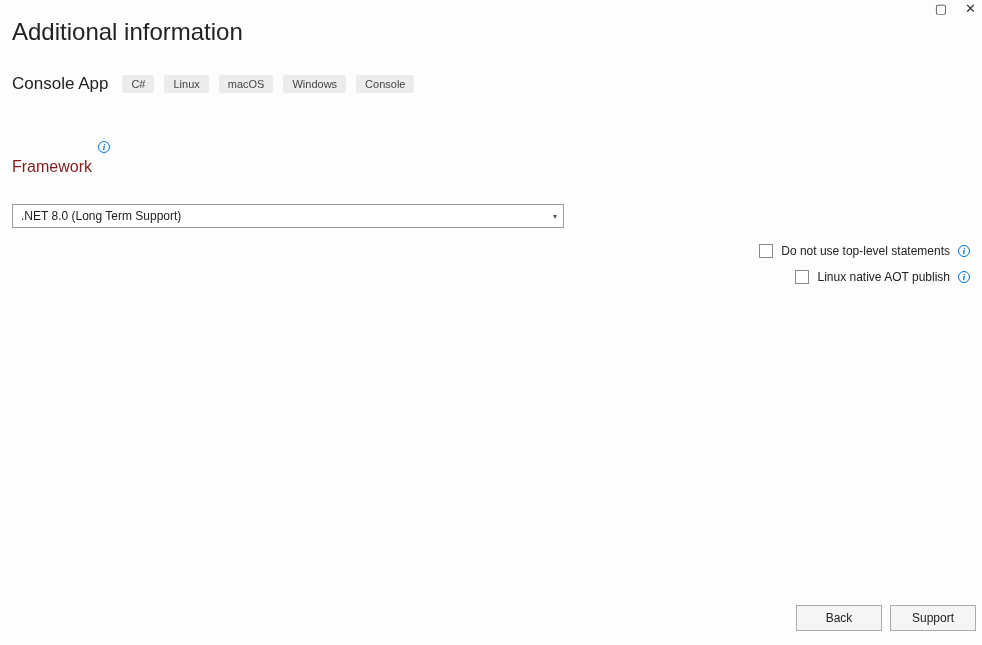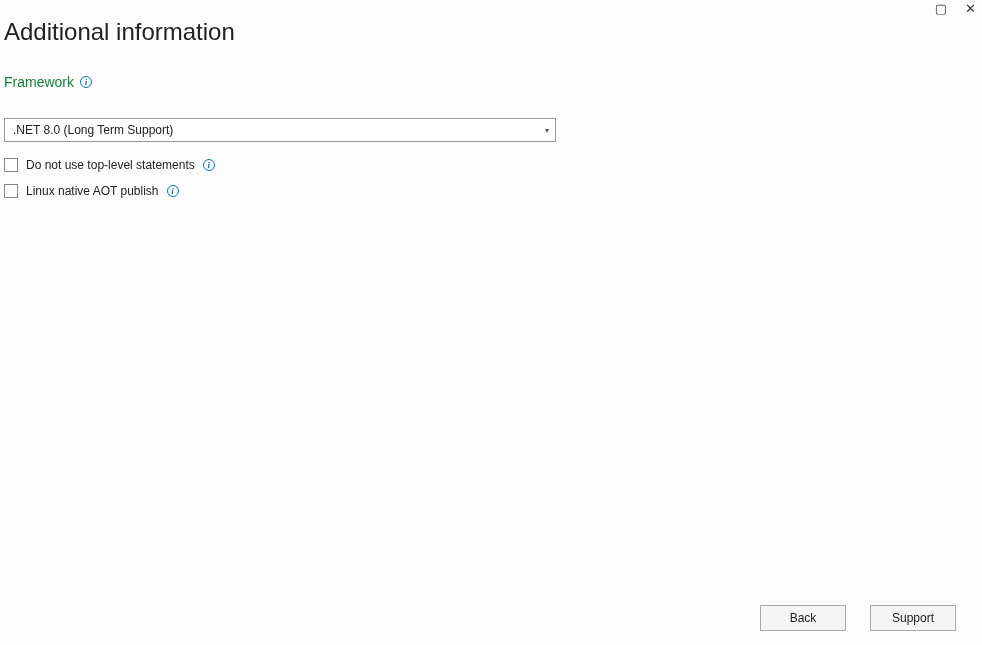--- a/index.html
+++ b/index.html
@@ -20,21 +20,21 @@
       gap: 18px;
       padding: 2px 6px 0 0;
     }
     .window-controls span {
       font-size: 13px;
       color: #333;
       cursor: pointer;
       line-height: 1;
     }
     .content {
-      padding: 18px 12px 0 4px;
+      padding: 18px 12px 0 12px;
     }
     .title {
       font-size: 24px;
       font-weight: 400;
       color: #222;
       margin-bottom: 28px;
     }
     .subtitle-row {
       display: flex;
       align-items: center;
@@ -54,22 +54,23 @@
       padding: 3px 9px;
       border-radius: 2px;
     }
     .field-label-row {
       display: flex;
       align-items: center;
       gap: 6px;
       margin-bottom: 8px;
     }
     .field-label {
-      font-size: 14px;
-      color: #15803d;
+      font-size: 16px;
+      color: #7f1d1d;
+      margin-top: 40px;
     }
     .info-icon {
       display: inline-flex;
       align-items: center;
       justify-content: center;
       width: 12px;
       height: 12px;
       border: 1.3px solid #0078d4;
       border-radius: 50%;
       color: #0078d4;
@@ -97,38 +98,39 @@
     }
     .dropdown-arrow {
       font-size: 8px;
       color: #555;
     }
     .checkbox-row {
       display: flex;
       align-items: center;
       gap: 8px;
       margin-bottom: 12px;
+      justify-content: flex-end;
     }
     .checkbox {
       width: 14px;
       height: 14px;
       border: 1px solid #888;
       background: #fff;
       cursor: pointer;
     }
     .checkbox-label {
       font-size: 12px;
       color: #222;
     }
     .footer {
       position: absolute;
       bottom: 14px;
-      right: 26px;
+      right: 6px;
       display: flex;
-      gap: 24px;
+      gap: 8px;
       justify-content: center;
     }
     .btn {
       width: 86px;
       height: 26px;
       border: 1px solid #aaa;
       background: #f5f5f5;
       font-size: 12px;
       color: #222;
       cursor: pointer;
@@ -141,20 +143,28 @@
 <body>
 
 <div class="window-controls">
   <span>▢</span>
   <span>✕</span>
 </div>
 
 <div class="content">
   <h1 class="title">Additional information</h1>
 
+  <div class="subtitle-row">
+    <span class="subtitle">Console App</span>
+    <span class="tag">C#</span>
+    <span class="tag">Linux</span>
+    <span class="tag">macOS</span>
+    <span class="tag">Windows</span>
+    <span class="tag">Console</span>
+  </div>
 
   <div class="field-label-row">
     <span class="field-label">Framework</span>
     <span class="info-icon">i</span>
   </div>
 
   <div class="dropdown">
     <span>.NET 8.0 (Long Term Support)</span>
     <span class="dropdown-arrow">▾</span>
   </div>

